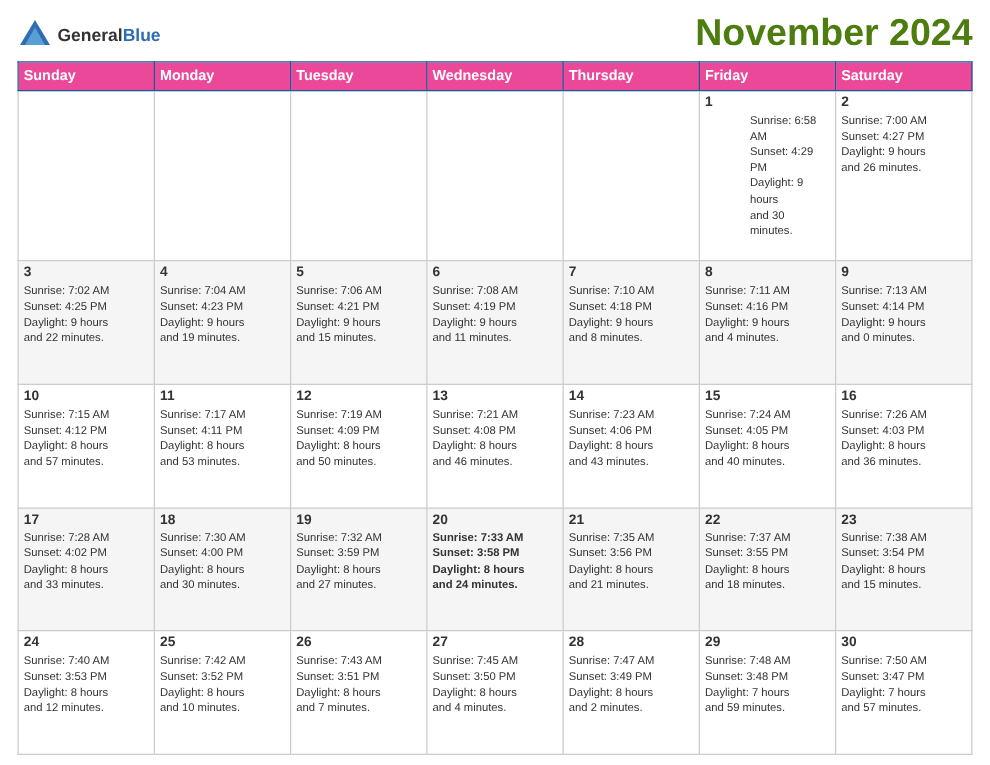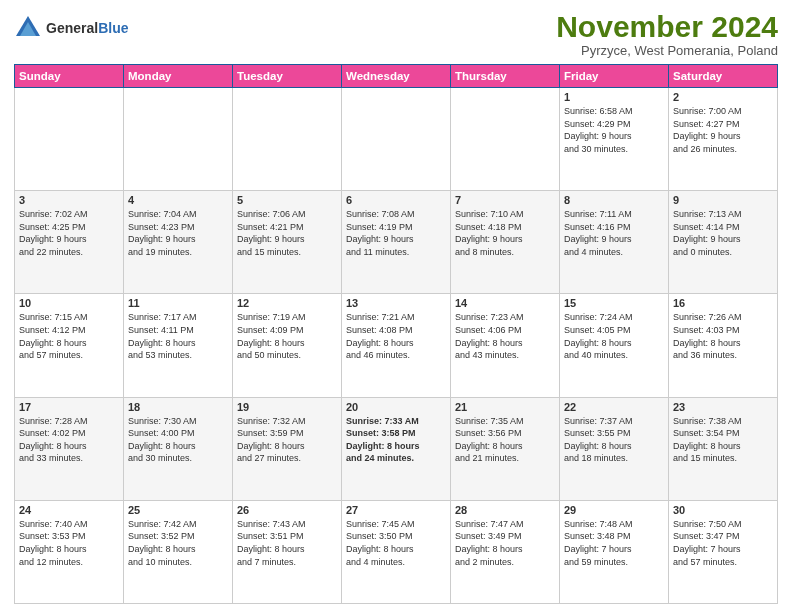--- a/index.html
+++ b/index.html
@@ -113,21 +113,20 @@
         <polygon points="14,2 26,22 2,22" fill="#2e6db4"></polygon>
         <polygon points="14,8 22,22 6,22" fill="#5a9fd4"></polygon>
       </svg>
       <div class="logo-text">
         <span class="logo-general">General</span>
         <span class="logo-blue">Blue</span>
       </div>
     </div>
     <div class="title-section">
       <div class="month-title">November 2024</div>
-      <div class="subtitle">Pyrzyce, West Pomerania, Poland</div>
     </div>
   </div>
 
   <table class="calendar-table">
     <thead>
       <tr>
         <th>Sunday</th>
         <th>Monday</th>
         <th>Tuesday</th>
         <th>Wednesday</th>
@@ -138,21 +137,21 @@
     </thead>
     <tbody id="calendar-body">
     <tr>
           <td class="empty-cell"></td>
           <td class="empty-cell"></td>
           <td class="empty-cell"></td>
           <td class="empty-cell"></td>
           <td class="empty-cell"></td>
           <td>
             <span class="day-number">1</span>
-            <div class="day-info" style="white-space: pre-line;">Sunrise: 6:58 AM
+            <div class="day-info" style="white-space: pre-line; margin-left: 36px;">Sunrise: 6:58 AM
 Sunset: 4:29 PM
 Daylight: 9 hours
 and 30 minutes.</div>
           </td>
           <td>
             <span class="day-number">2</span>
             <div class="day-info" style="white-space: pre-line;">Sunrise: 7:00 AM
 Sunset: 4:27 PM
 Daylight: 9 hours
 and 26 minutes.</div>

